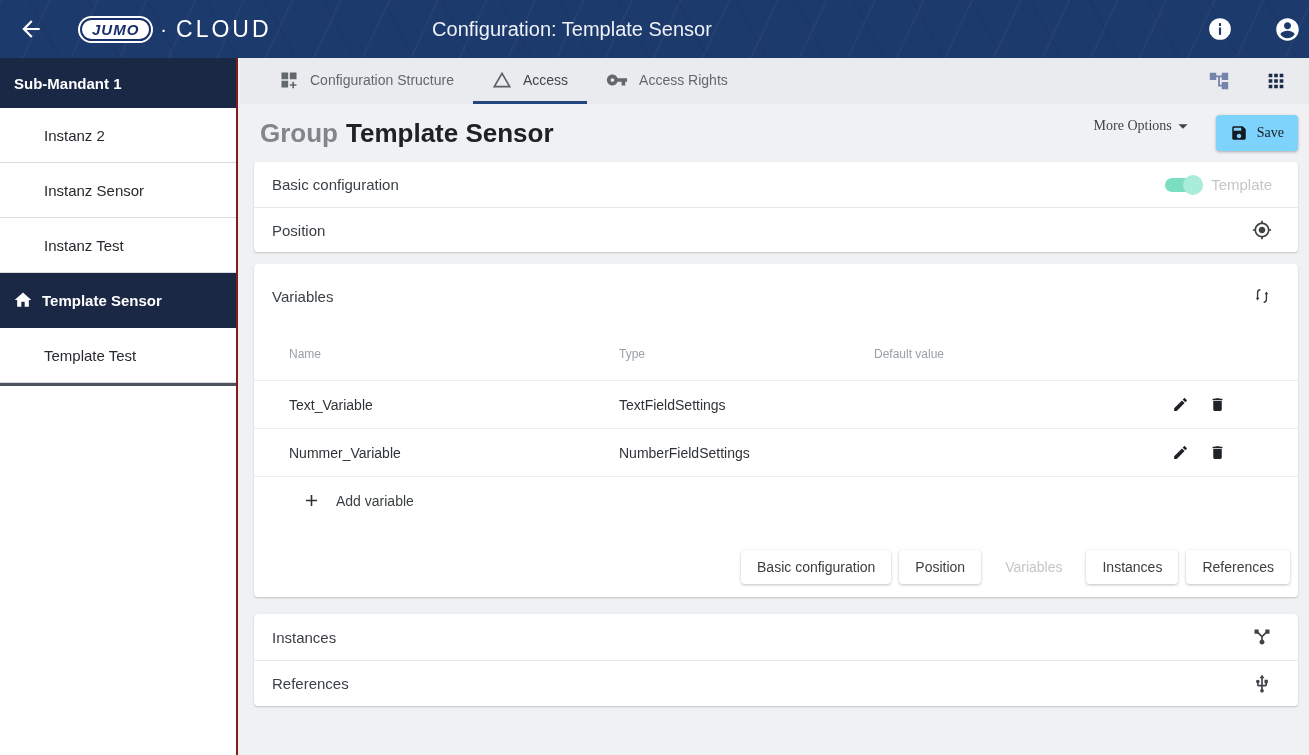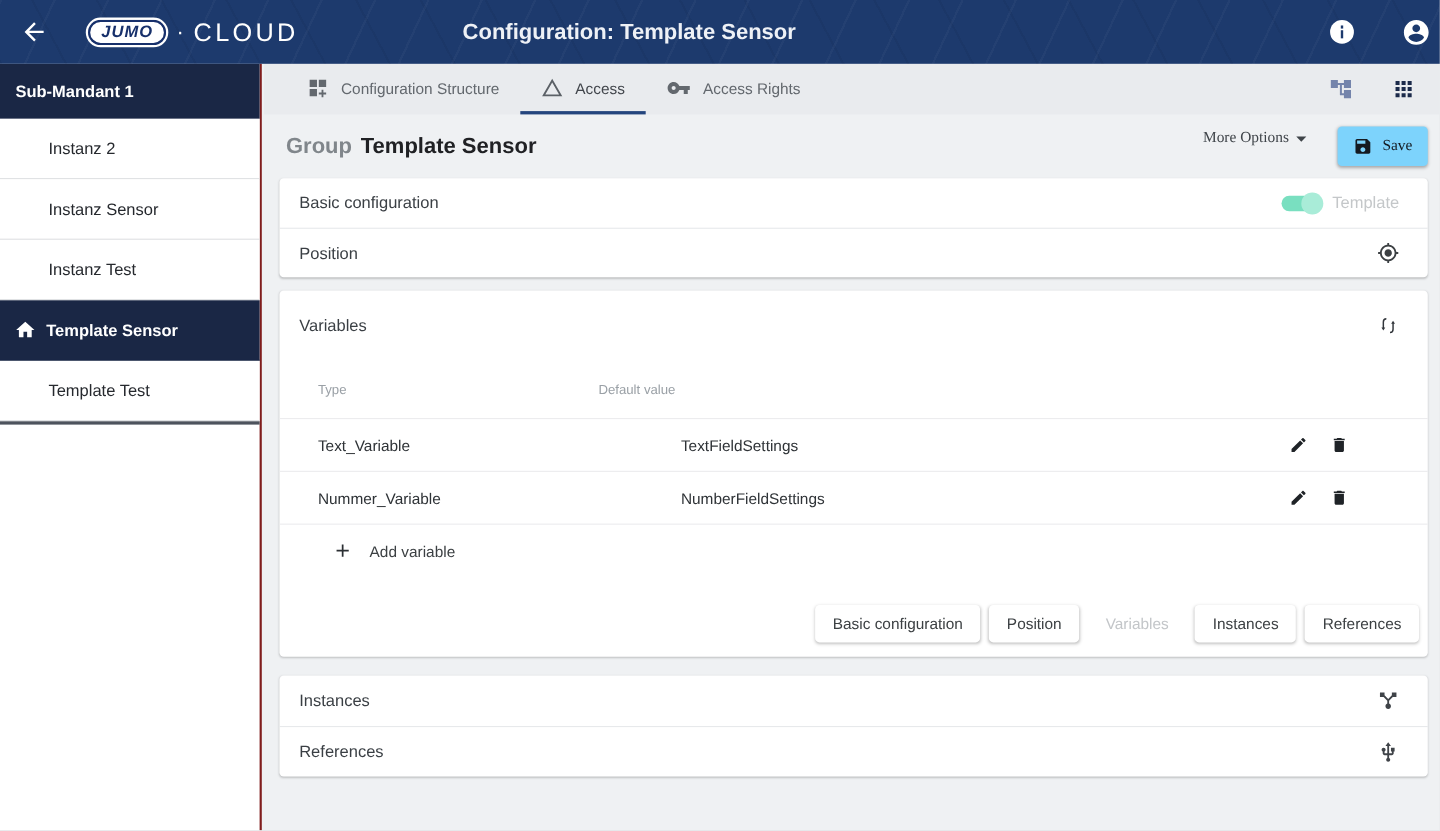--- a/index.html
+++ b/index.html
@@ -11,21 +11,21 @@
     background-image:repeating-linear-gradient(115deg, rgba(255,255,255,0.03) 0 2px, transparent 2px 44px),
                      repeating-linear-gradient(62deg, rgba(0,0,25,0.06) 0 2px, transparent 2px 52px);
     display:flex; align-items:center; z-index:9; }
   .back-btn { margin-left:16px; width:30px; height:30px; color:#fff; display:flex; align-items:center; justify-content:center; cursor:pointer; }
   .brand { display:flex; align-items:center; margin-left:34px; gap:9px; }
   .logo-pill { background:#fff; color:#17306b; font-weight:bold; font-style:italic; font-size:15px;
     letter-spacing:1px; padding:3px 12px; border-radius:16px;
     box-shadow:0 0 0 2px #17306b inset, 0 0 0 2px #fff; }
   .brand-sep { color:#fff; font-size:20px; }
   .brand-cloud { color:#fff; font-weight:300; font-size:23px; letter-spacing:3px; }
-  .topbar-title { position:absolute; left:0; width:1144px; text-align:center; color:#eef1f6; font-size:20px; font-weight:700; pointer-events:none; }
+  .topbar-title { position:absolute; left:0; width:1144px; text-align:center; color:#eef1f6; font-size:20px; font-weight:400; pointer-events:none; }
   .topbar-icon { position:absolute; top:16px; width:26px; height:26px; cursor:pointer; }
   .icon-info { left:1207px; }
   .icon-account { left:1274px; }
 
   
   .sidebar { position:absolute; top:58px; left:0; width:238px; height:697px; background:#fff;
     border-right:2px solid #7f1d1d; }
   .side-root { height:50px; background:#1a2745; color:#fff; display:flex; align-items:center;
     padding-left:14px; font-size:15px; font-weight:600; cursor:pointer; }
   .side-item { height:55px; display:flex; align-items:center; padding-left:44px; font-size:15px;
@@ -39,21 +39,21 @@
 
   .tabbar { height:46px; background:#e9ebee; display:flex; align-items:stretch; padding-left:20px; }
   .tab { display:flex; align-items:center; gap:11px; padding:0 19px; font-size:14px; color:#63686e;
     border-bottom:3px solid transparent; cursor:pointer; }
   .tab.active { border-bottom-color:#24457d; color:#42464c; }
   .tab svg { flex:0 0 auto; }
   .tabbar-icons { margin-left:auto; display:flex; align-items:center; gap:35px; padding-right:24px; }
   .tabbar-icons .tb-icon { cursor:pointer; display:flex; }
 
   .title-row { height:58px; display:flex; align-items:center; padding:0 13px 0 20px; }
-  .page-title { font-size:20px; color:#202124; }
+  .page-title { font-size:26px; color:#202124; }
   .page-title .prefix { color:#80868b; margin-right:8px; }
   .title-actions { margin-left:auto; display:flex; align-items:flex-start; gap:22px;font-family:Liberation Serif, serif; }
   .more-options { display:flex; align-items:center; font-size:14px; color:#3f4449; cursor:pointer; }
   .save-btn { height:36px; background:#7dd3fc; border:none; border-radius:4px; display:flex; align-items:center;
     gap:9px; padding:0 14px; font-size:14px; font-weight:500; color:#141a21; cursor:pointer;
     box-shadow:0 1px 3px rgba(0,0,0,0.3); font-family:inherit; }
 
   .content { padding:0 13px 0 14px; }
   .card { background:#fff; border-radius:4px; box-shadow:0 1px 2px rgba(0,0,0,0.2); }
   .card-gap-sm { margin-bottom:12px; }
@@ -241,20 +241,21 @@
             <svg width="20" height="20" viewBox="0 0 24 24" fill="none" stroke="#32363b" stroke-width="1.6">
               <path d="M10 4.5c-2.2 0-3.3 1.5-3.3 3.6V15"></path>
               <path d="M14 19.5c2.2 0 3.3-1.5 3.3-3.6V9"></path>
               <path d="M4.6 14 6.7 17.4 8.8 14z" fill="#32363b" stroke="none"></path>
               <path d="M15.2 10 17.3 6.6 19.4 10z" fill="#32363b" stroke="none"></path>
             </svg>
           </span>
         </div>
 
         <div class="cols var-head">
+          <span class="col-name">Name</span>
           <span class="col-type">Type</span>
           <span class="col-default">Default value</span>
           <span class="col-actions"></span>
         </div>
 
         <div class="cols var-row">
           <span class="col-name">Text_Variable</span>
           <span class="col-type">TextFieldSettings</span>
           <span class="col-default"></span>
           <span class="col-actions">

